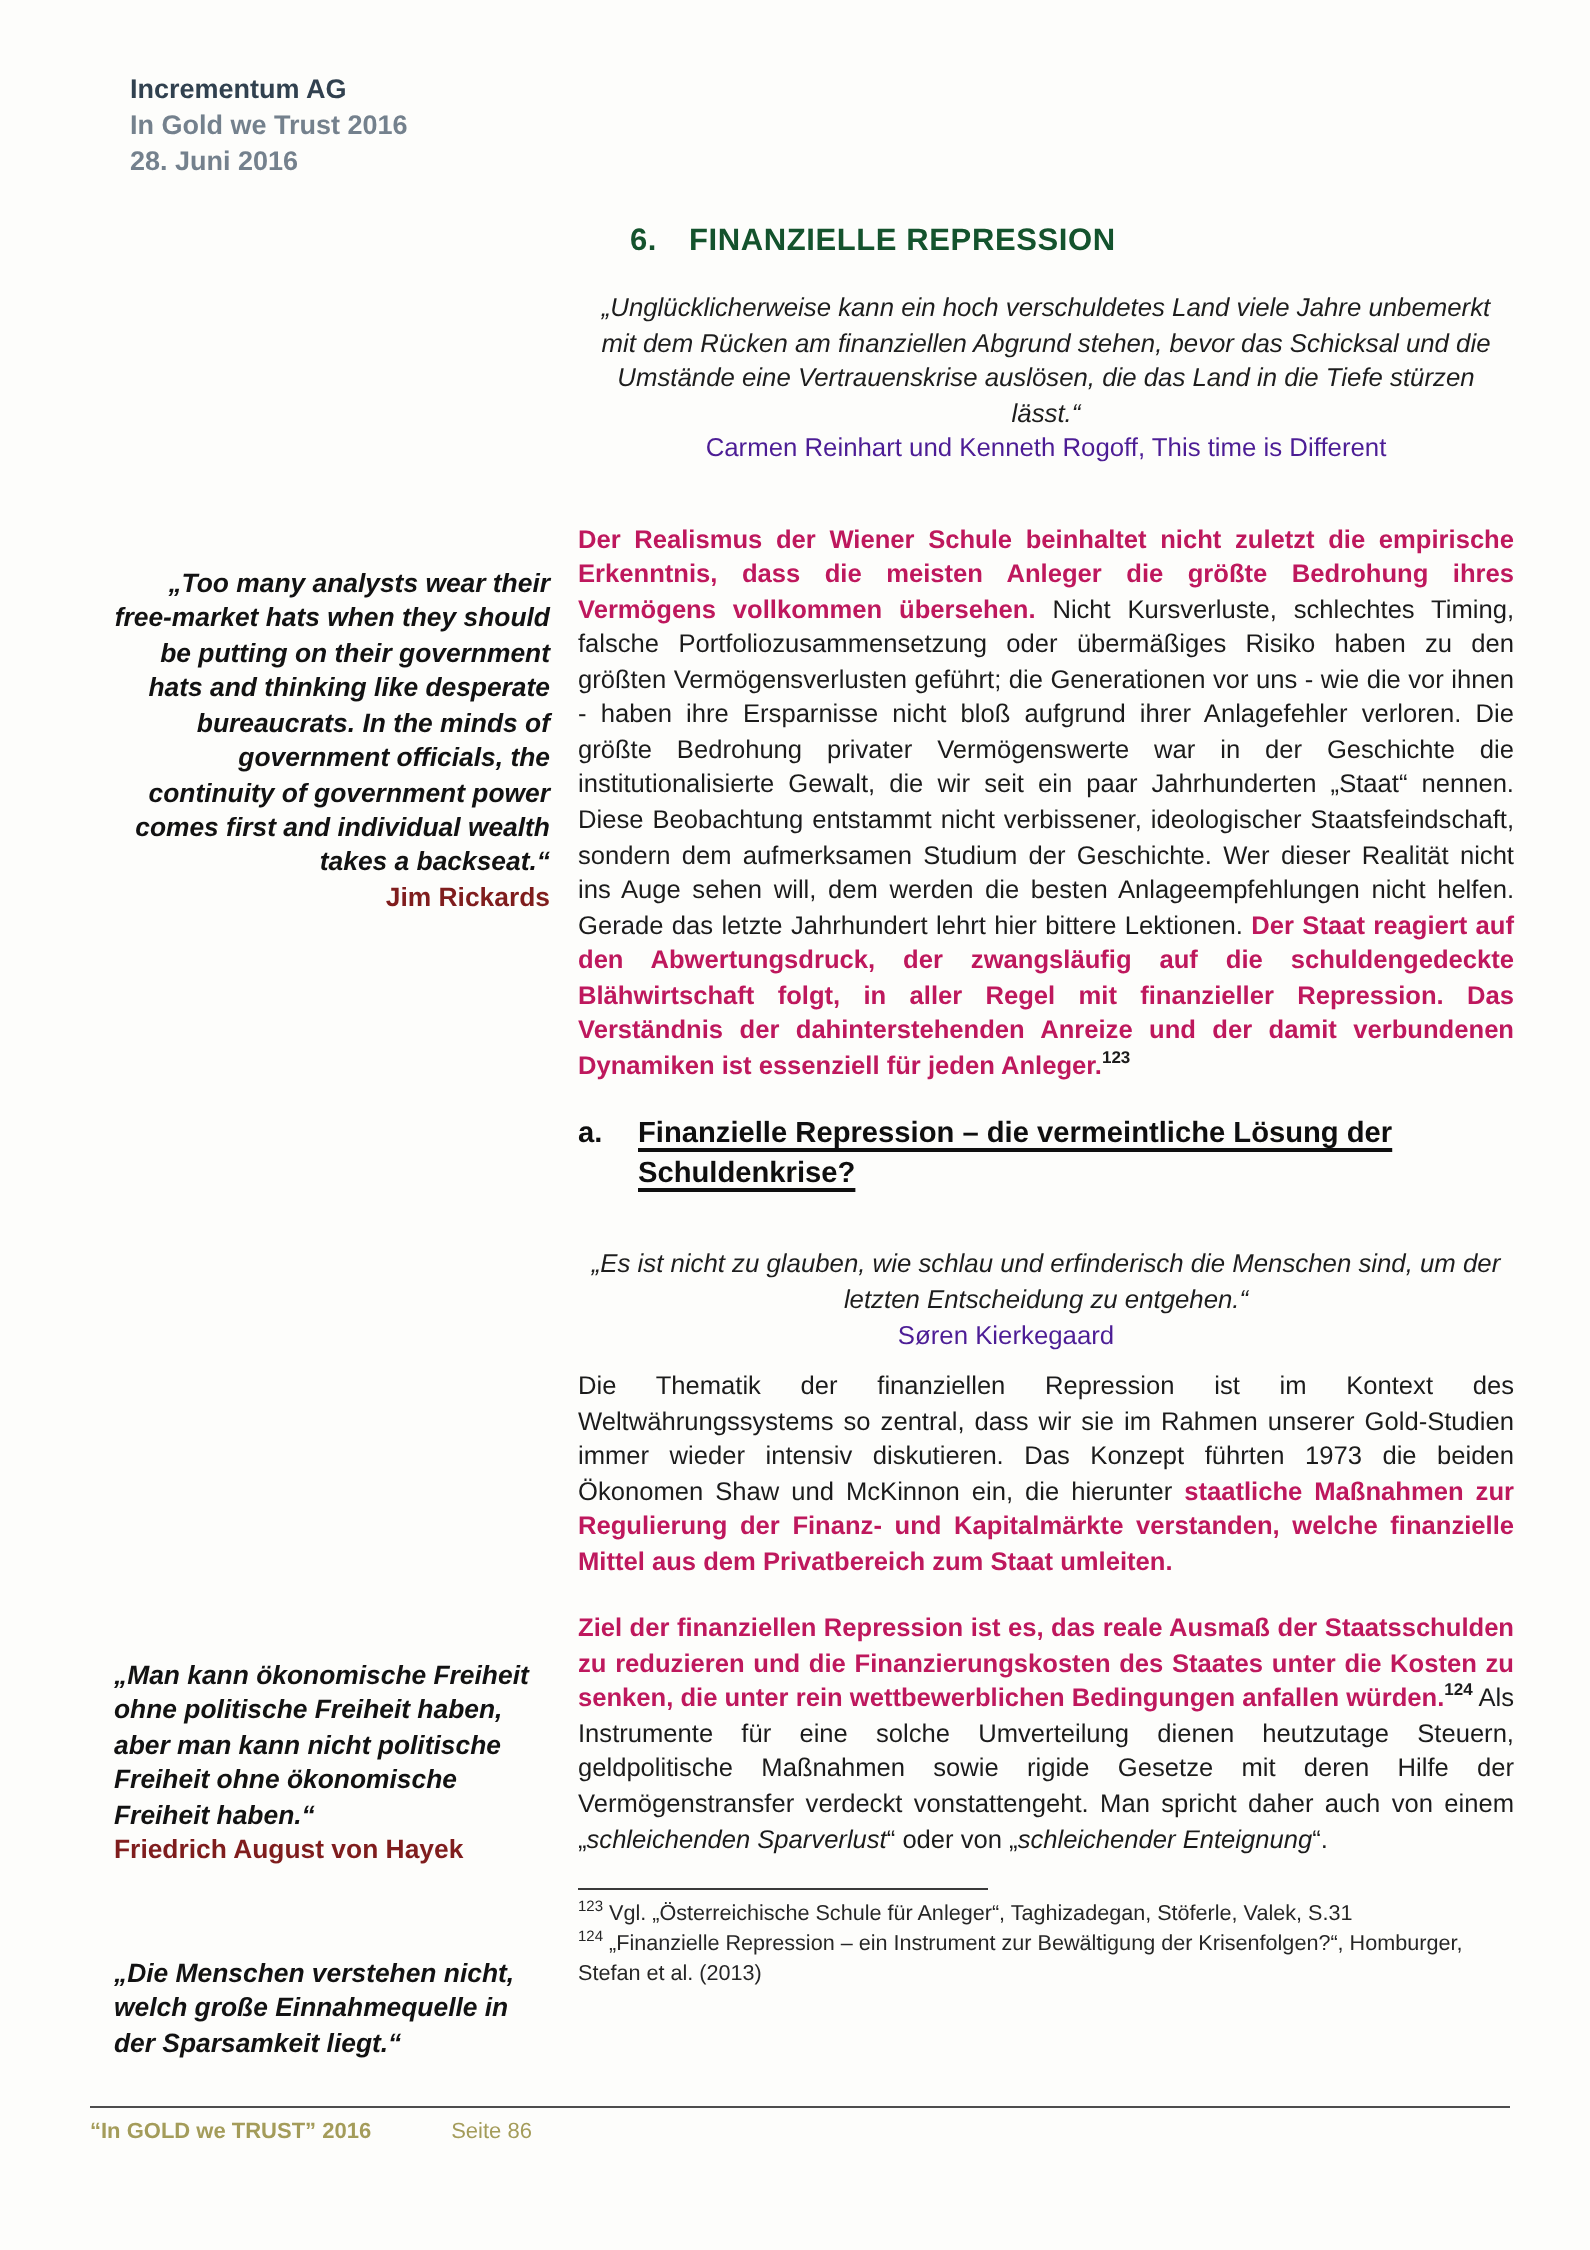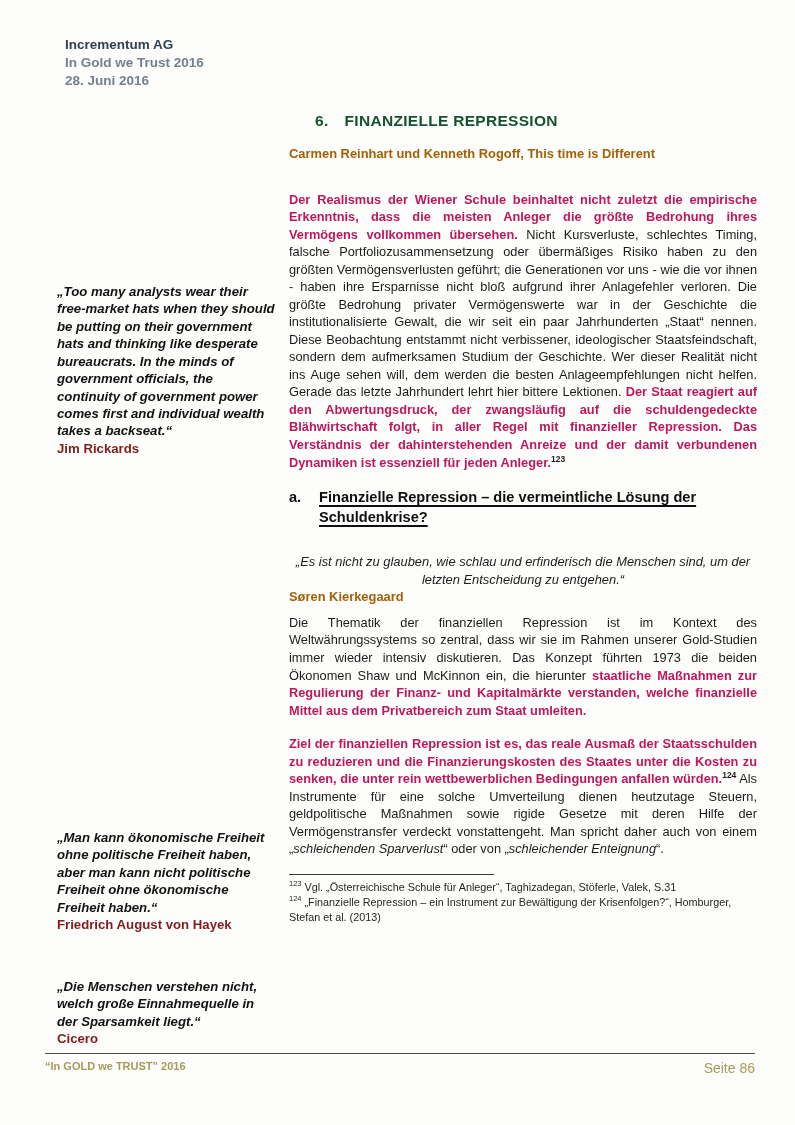--- a/index.html
+++ b/index.html
@@ -13,21 +13,21 @@
     color: #1b1b1b;
     overflow: hidden;
     margin: 0 auto;
   }
   
   .hdr { position: absolute; left: 65px; top: 36px; line-height: 1.32; }
   .hdr .company { font-size: 13.5px; font-weight: 700; color: #31414f; }
   .hdr .sub { font-size: 13.5px; color: #74818d; font-weight: bold; }
   
   .side-quote { position: absolute; left: 57px; width: 218px; }
-  .sq1 { top: 283px; }
+  .sq1 { top: 283px; text-align: right; }
   .sq2 { top: 829px; }
   .sq3 { top: 978px; }
   .side-quote p {
     font-size: 13.2px; font-weight: 700; font-style: italic;
     line-height: 1.32; color: #121212;
   }
   .side-quote .sq-author {
     font-size: 13.2px; font-weight: 700; color: #7f1d1d; line-height: 1.32;
   }
   
@@ -36,21 +36,21 @@
     font-size: 15.5px; font-weight: 700; color: #14532d;
     letter-spacing: 0.3px; margin: 0 0 0 26px; padding-bottom: 15px;
   }
   h1.chapter .num { display: inline-block; margin-right: 16px; }
   .epigraph { margin-bottom: 28px; }
   .epi-text {
     font-size: 12.9px; font-style: italic; text-align: center;
     line-height: 1.36; color: #1d1d1d; padding: 0 4px;
   }
   .epi-attr {
-    font-size: 12.9px; text-align: left; line-height: 1.36; color: #a16207; font-weight: bold;
+    font-size: 12.9px; text-align: center; line-height: 1.36; color: #4c1d95;
   }
   .epi-attr.inset { padding-right: 40px; }
   .body-p {
     font-size: 12.8px; line-height: 1.37; text-align: justify;
     color: #1b1b1b; margin-bottom: 16px;
   }
   .body-p b { color: #be185d; }
   .body-p sup { font-size: 8.5px; vertical-align: super; line-height: 0; font-weight: 700; }
   .justify-last { text-align-last: justify; margin-bottom: 8px; }
   h2.subheading {
@@ -63,23 +63,23 @@
   }
   .small-gap { margin-bottom: 8px; }
   
   .footnotes { margin-top: 6px; }
   .fn-sep { width: 205px; border-top: 1px solid #3a3a3a; margin-bottom: 5px; }
   .fn { font-size: 10.8px; line-height: 1.38; color: #262626; text-align: left; }
   .fn sup { font-size: 7.5px; vertical-align: super; line-height: 0; }
   
   .pfooter { position: absolute; left: 45px; right: 40px; top: 1053px; }
   .footer-rule { border-top: 1.5px solid #4d4d4d; margin-bottom: 6px; }
-  .footer-row { display: flex; justify-content: space-between; }
+  .footer-row { display: flex; }
   .f-left { font-size: 11px; font-weight: 700; color: #a49c5a; }
-  .f-right { font-size: 14px; color: #a49c5a; }
+  .f-right { font-size: 11px; color: #a49c5a; margin-left: 40px; }
 </style>
 </head>
 <body>
 
 <div class="page">
 
   <header class="hdr">
     <div class="company">Incrementum AG</div>
     <div class="sub">In Gold we Trust 2016</div>
     <div class="sub">28. Juni 2016</div>
@@ -89,29 +89,29 @@
     <blockquote class="side-quote sq1">
       <p>„Too many analysts wear their free-market hats when they should be putting on their government hats and thinking like desperate bureaucrats. In the minds of government officials, the continuity of government power comes first and individual wealth takes a backseat.“</p>
       <div class="sq-author">Jim Rickards</div>
     </blockquote>
     <blockquote class="side-quote sq2">
       <p>„Man kann ökonomische Freiheit ohne politische Freiheit haben, aber man kann nicht politische Freiheit ohne ökonomische Freiheit haben.“</p>
       <div class="sq-author">Friedrich August von Hayek</div>
     </blockquote>
     <blockquote class="side-quote sq3">
       <p>„Die Menschen verstehen nicht, welch große Einnahmequelle in der Sparsamkeit liegt.“</p>
-      <div class="sq-author">Cicero</div>
     </blockquote>
   </aside>
 
   <main class="main-col">
 
     <h1 class="chapter"><span class="num">6.</span><span>FINANZIELLE REPRESSION</span></h1>
 
     <div class="epigraph">
+      <p class="epi-text">„Unglücklicherweise kann ein hoch verschuldetes Land viele Jahre unbemerkt mit dem Rücken am finanziellen Abgrund stehen, bevor das Schicksal und die Umstände eine Vertrauenskrise auslösen, die das Land in die Tiefe stürzen lässt.“</p>
       <div class="epi-attr">Carmen Reinhart und Kenneth Rogoff, This time is Different</div>
     </div>
 
     <p class="body-p"><b>Der Realismus der Wiener Schule beinhaltet nicht zuletzt die empirische Erkenntnis, dass die meisten Anleger die größte Bedrohung ihres Vermögens vollkommen übersehen.</b><span> Nicht Kursverluste, schlechtes Timing, falsche Portfoliozusammensetzung oder übermäßiges Risiko haben zu den größten Vermögensverlusten geführt; die Generationen vor uns - wie die vor ihnen - haben ihre Ersparnisse nicht bloß aufgrund ihrer Anlagefehler verloren. Die größte Bedrohung privater Vermögenswerte war in der Geschichte die institutionalisierte Gewalt, die wir seit ein paar Jahrhunderten „Staat“ nennen. Diese Beobachtung entstammt nicht verbissener, ideologischer Staatsfeindschaft, sondern dem aufmerksamen Studium der Geschichte. Wer dieser Realität nicht ins Auge sehen will, dem werden die besten Anlageempfehlungen nicht helfen. Gerade das letzte Jahrhundert lehrt hier bittere Lektionen. </span><b>Der Staat reagiert auf den Abwertungsdruck, der zwangsläufig auf die schuldengedeckte Blähwirtschaft folgt, in aller Regel mit finanzieller Repression. Das Verständnis der dahinterstehenden Anreize und der damit verbundenen Dynamiken ist essenziell für jeden Anleger.</b><sup>123</sup></p>
 
     <h2 class="subheading">
       <span class="marker">a.</span>
       <span class="sub-title">Finanzielle Repression – die vermeintliche Lösung der Schuldenkrise?</span>
     </h2>
 

